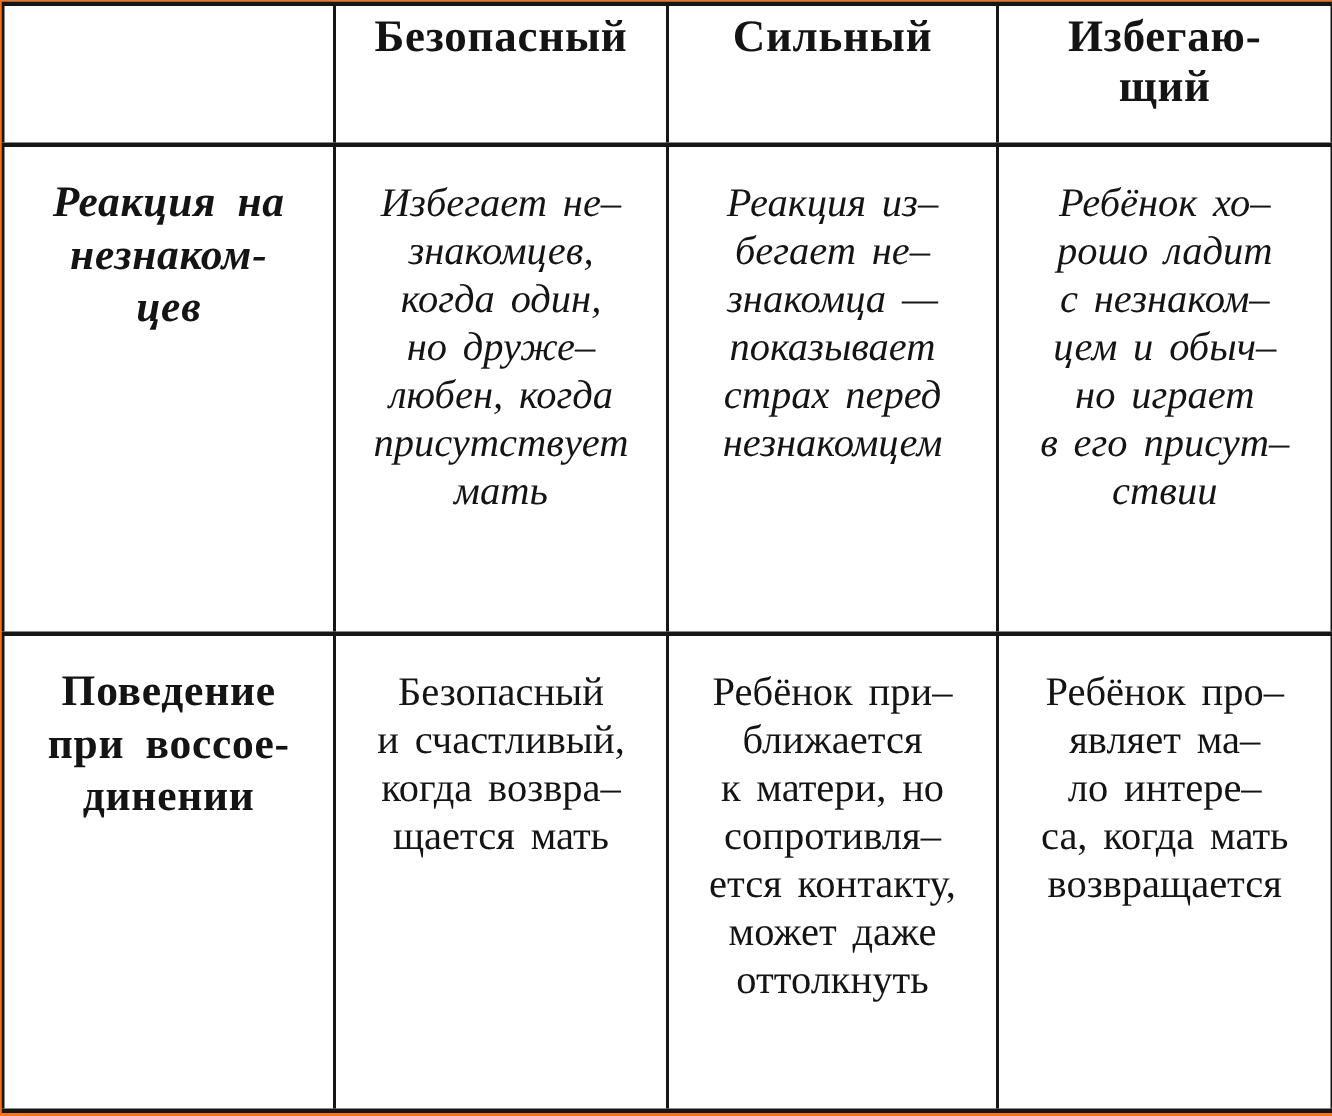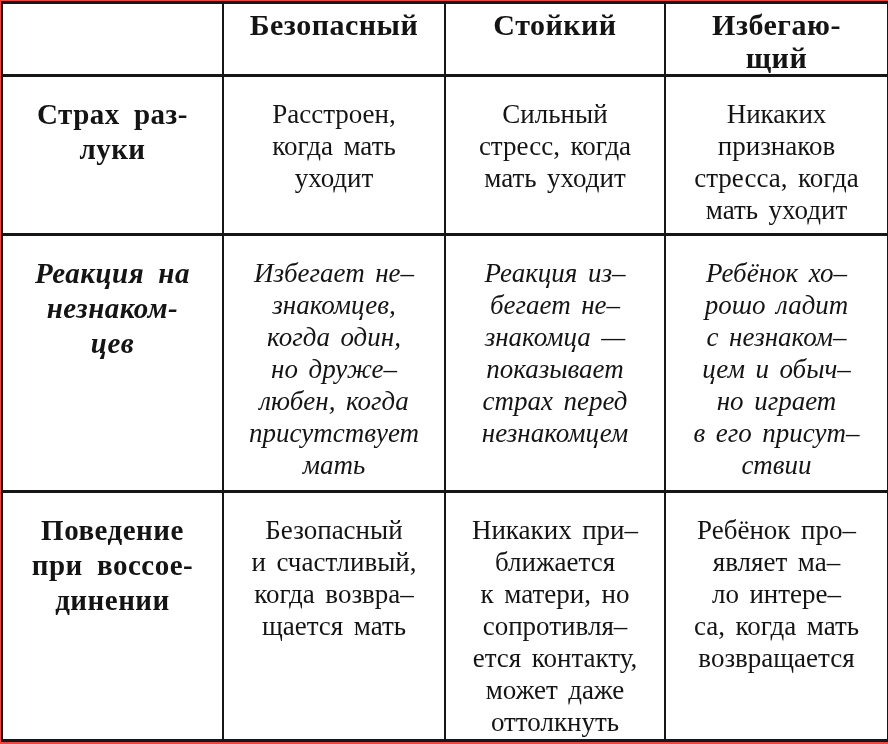--- a/index.html
+++ b/index.html
@@ -4,21 +4,21 @@
 <style>
   * { margin: 0; padding: 0; box-sizing: border-box; }
   html, body {
     width: 888px;
     background: #ffffff;
     font-family: "Liberation Serif", "DejaVu Serif", serif;
   }
   .page {
     width: 888px;
     height: 744px;
-    background: #ef4444;
+    background: #f97316;
     padding: 1px;
   }
   table.attachment-table {
     width: 886px;
     height: 741px;
     border-collapse: collapse;
     table-layout: fixed;
     background: #ffffff;
   }
   table.attachment-table col.c0 { width: 221px; }
@@ -73,37 +73,23 @@
     <colgroup>
       <col class="c0">
         <col class="c1">
         <col class="c2">
         <col class="c3">
     </colgroup>
     <tbody>
       <tr class="header-row">
         <th class="col-header"></th>
         <th class="col-header">Безопасный</th>
-        <th class="col-header">Стойкий</th>
+        <th class="col-header">Сильный</th>
         <th class="col-header">Избегаю-
 щий</th>
-      </tr>
-      <tr class="row-1">
-        <td class="row-label">Страх раз-
-луки</td>
-        <td class="body-cell">Расстроен,
-когда мать
-уходит</td>
-        <td class="body-cell">Сильный
-стресс, когда
-мать уходит</td>
-        <td class="body-cell">Никаких
-признаков
-стресса, когда
-мать уходит</td>
       </tr>
       <tr class="row-2">
         <td class="row-label">Реакция на
 незнаком-
 цев</td>
         <td class="body-cell">Избегает не–
 знакомцев,
 когда один,
 но друже–
 любен, когда
@@ -124,21 +110,21 @@
 ствии</td>
       </tr>
       <tr class="row-3">
         <td class="row-label">Поведение
 при воссое-
 динении</td>
         <td class="body-cell">Безопасный
 и счастливый,
 когда возвра–
 щается мать</td>
-        <td class="body-cell">Никаких при–
+        <td class="body-cell">Ребёнок при–
 ближается
 к матери, но
 сопротивля–
 ется контакту,
 может даже
 оттолкнуть</td>
         <td class="body-cell">Ребёнок про–
 являет ма–
 ло интере–
 са, когда мать

